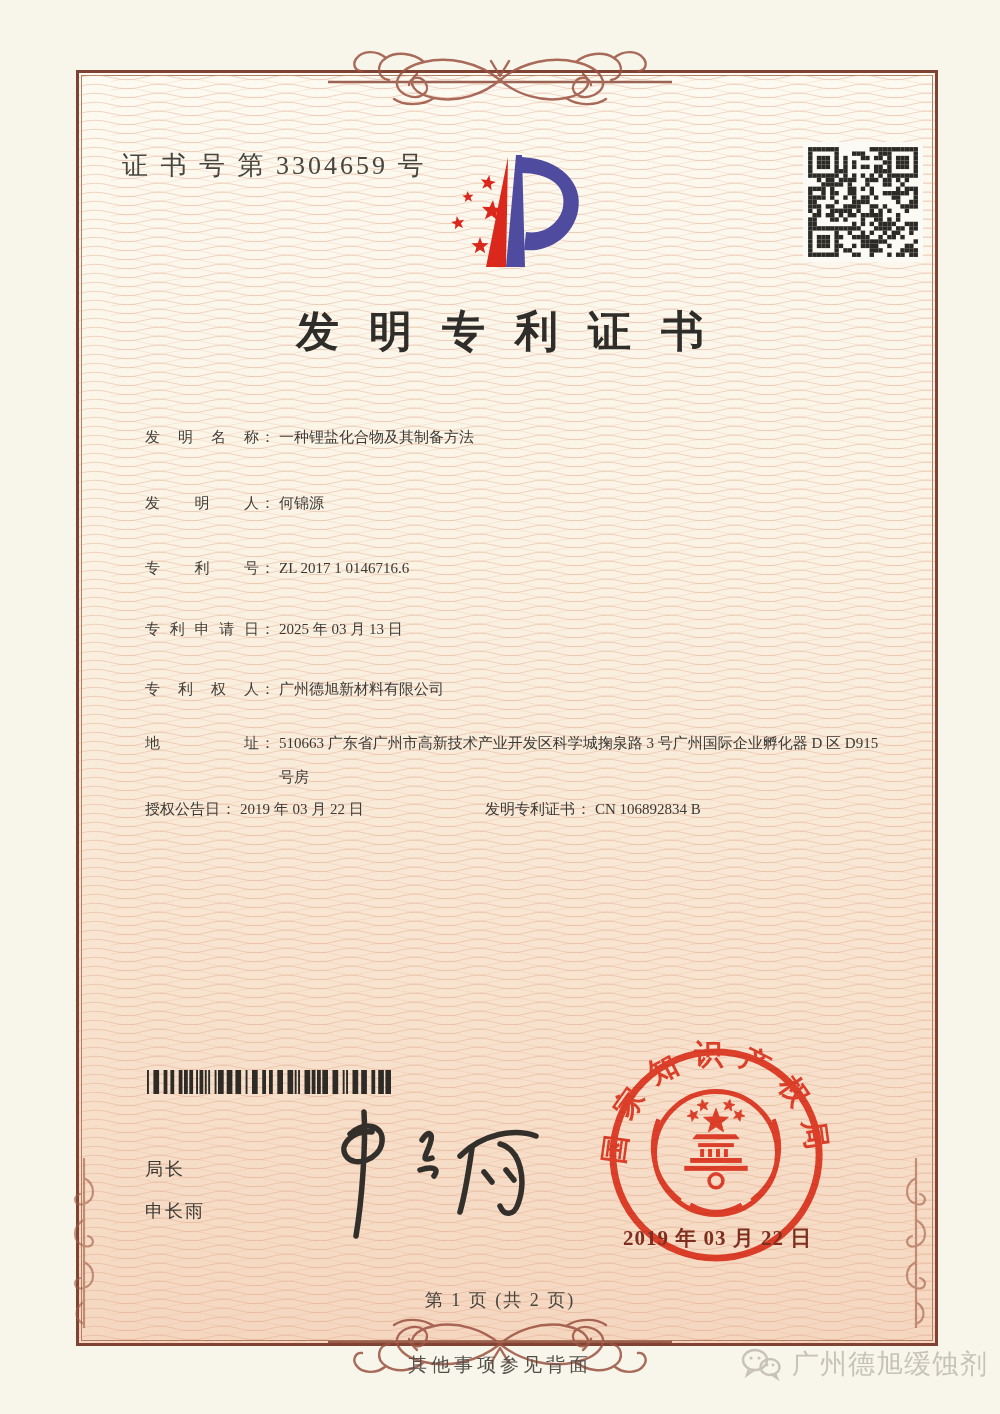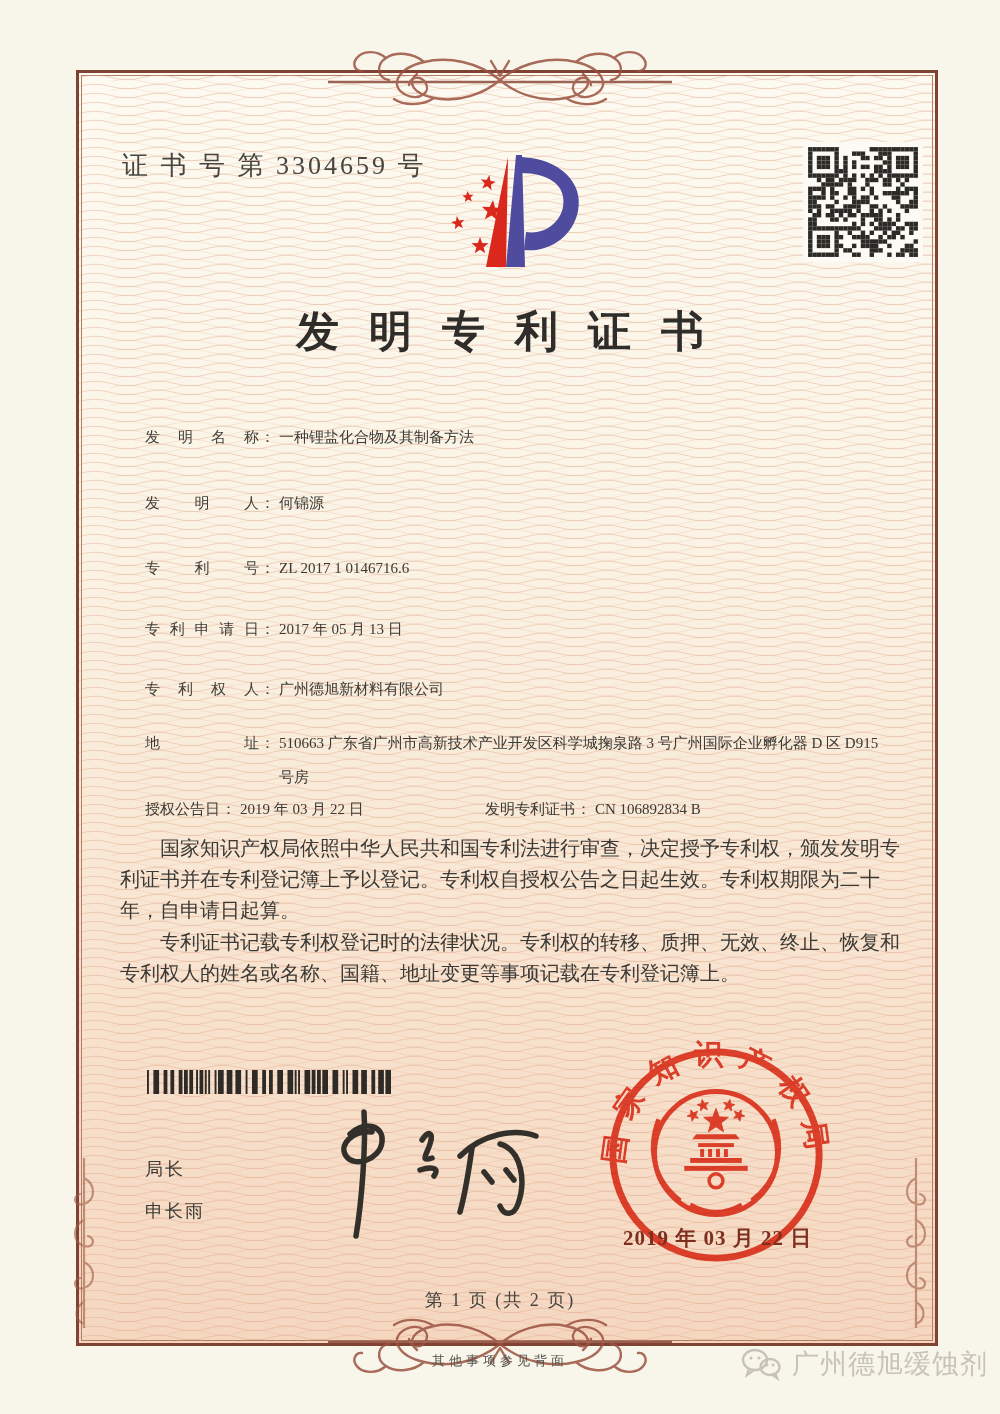--- a/index.html
+++ b/index.html
@@ -26,21 +26,21 @@
   .body-text{position:absolute;left:120px;width:792px;top:833px;font-size:20px;line-height:31px;color:#3b3935;}
   .body-text p{margin:0 0 1px 0;text-indent:2em;}
   
   .barcode{position:absolute;left:145px;top:1070px;width:246px;height:24px;}
   .director{position:absolute;left:145px;top:1148px;font-size:18px;color:#3c3a35;line-height:42px;letter-spacing:2px;}
   .signature{position:absolute;left:292px;top:1104px;width:256px;height:140px;}
   .seal{position:absolute;left:597px;top:1036px;width:238px;height:238px;opacity:.93;mix-blend-mode:multiply;}
   .seal-date{position:absolute;left:605px;top:1224px;width:225px;text-align:center;font-size:21px;
              letter-spacing:1px;color:#7d2e1e;font-weight:600;}
   .page-num{position:absolute;left:0;right:0;top:1288px;text-align:center;font-size:18px;letter-spacing:2px;color:#46443e;}
-  .back-note{position:absolute;left:0;right:0;top:1352px;text-align:center;font-size:13px;letter-spacing:4px;color:#53504a;}
+  .back-note{position:absolute;left:0;right:0;top:1352px;text-align:center;font-size:19px;letter-spacing:4px;color:#53504a;}
   .watermark{position:absolute;right:12px;top:1346px;display:flex;align-items:center;gap:10px;
              font-family:"Liberation Sans","DejaVu Sans",sans-serif;font-size:27px;color:#c7c3b8;letter-spacing:1px;}
   
   .orn-top{position:absolute;left:50%;top:46px;transform:translateX(-50%);width:344px;height:66px;opacity:.85;}
   .orn-bottom{position:absolute;left:50%;top:1312px;transform:translateX(-50%) scale(1,-1);width:344px;height:66px;opacity:.85;}
   .orn-side{position:absolute;top:1158px;width:36px;height:170px;opacity:.6;}
   .orn-right{right:66px;}
   .orn-left{left:66px;transform:scale(-1,1);}
 </style>
 </head>
@@ -475,39 +475,35 @@
   <div class="field-row" style="top:420px">
     <span class="f-label">发明名称</span><span class="f-colon">：</span><span class="f-value">一种锂盐化合物及其制备方法</span>
   </div>
   <div class="field-row" style="top:486px">
     <span class="f-label">发明人</span><span class="f-colon">：</span><span class="f-value">何锦源</span>
   </div>
   <div class="field-row" style="top:551px">
     <span class="f-label">专利号</span><span class="f-colon">：</span><span class="f-value">ZL 2017 1 0146716.6</span>
   </div>
   <div class="field-row" style="top:612px">
-    <span class="f-label">专利申请日</span><span class="f-colon">：</span><span class="f-value">2017 年 05 月 13 日</span>
+    <span class="f-label">专利申请日</span><span class="f-colon">：</span><span class="f-value">2025 年 03 月 13 日</span>
   </div>
   <div class="field-row" style="top:672px">
     <span class="f-label">专利权人</span><span class="f-colon">：</span><span class="f-value">广州德旭新材料有限公司</span>
   </div>
   <div class="field-row" style="top:726px">
     <span class="f-label">地址</span><span class="f-colon">：</span><span class="f-value" style="width:610px">510663 广东省广州市高新技术产业开发区科学城掬泉路 3 号广州国际企业孵化器 D 区 D915 号房</span>
   </div>
   <div class="field-row" style="top:792px">
     <span>授权公告日</span><span class="f-colon">：</span><span>2019 年 03 月 22 日</span>
     <span class="grant-no-pair">
       <span>发明专利证书</span><span class="f-colon">：</span><span>CN 106892834 B</span>
     </span>
   </div>
 
-  <div class="body-text">
-    <p>国家知识产权局依照中华人民共和国专利法进行审查，决定授予专利权，颁发发明专利证书并在专利登记簿上予以登记。专利权自授权公告之日起生效。专利权期限为二十年，自申请日起算。</p>
-    <p>专利证书记载专利权登记时的法律状况。专利权的转移、质押、无效、终止、恢复和专利权人的姓名或名称、国籍、地址变更等事项记载在专利登记簿上。</p>
-  </div>
 
   <svg class="barcode" id="bar-svg" viewBox="0 0 246 24" preserveAspectRatio="none">
       <rect x="2.0" y="0" width="1.9" height="24" fill="#2e2b26"></rect>
       <rect x="8.4" y="0" width="5.7" height="24" fill="#2e2b26"></rect>
       <rect x="18.6" y="0" width="3.8" height="24" fill="#2e2b26"></rect>
       <rect x="25.4" y="0" width="3.8" height="24" fill="#2e2b26"></rect>
       <rect x="33.7" y="0" width="3.8" height="24" fill="#2e2b26"></rect>
       <rect x="39.0" y="0" width="3.8" height="24" fill="#2e2b26"></rect>
       <rect x="44.3" y="0" width="3.8" height="24" fill="#2e2b26"></rect>
       <rect x="51.1" y="0" width="1.9" height="24" fill="#2e2b26"></rect>

